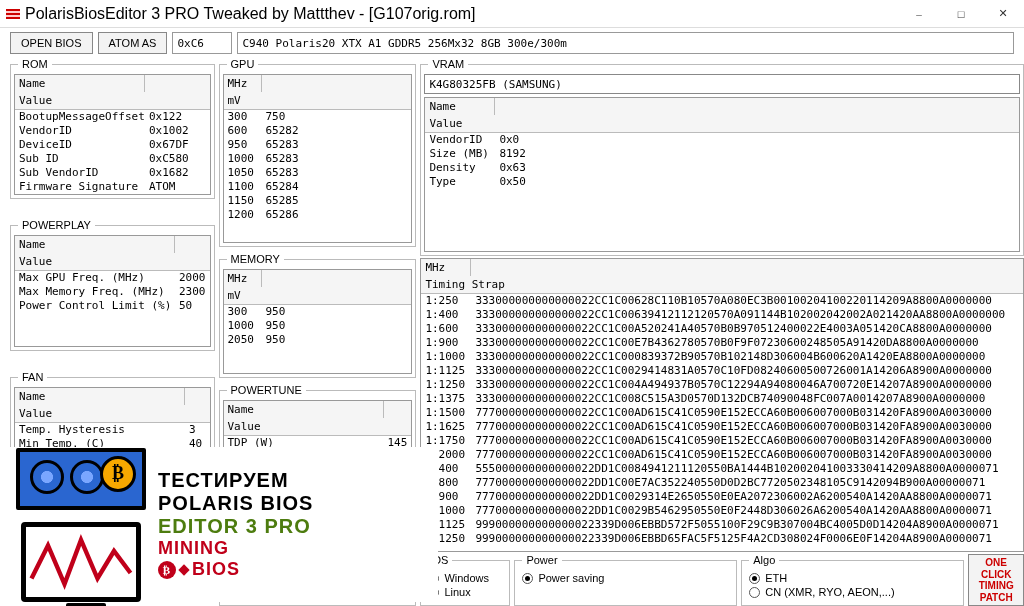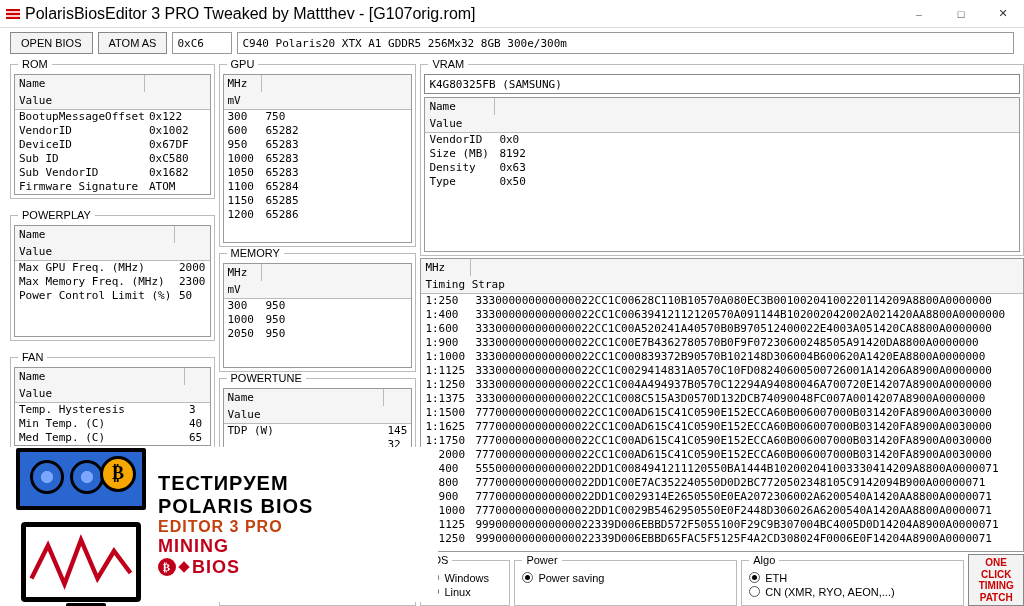--- a/index.html
+++ b/index.html
@@ -8,22 +8,22 @@
   .titlebar .icon { width: 14px; height: 10px; background: repeating-linear-gradient(0deg,#c00 0 2px,#fcc 2px 4px); margin-right: 5px; }
   .titlebar .title { flex: 1; font-size: 16px; }
   .winbtns { display: flex; }
   .winbtn { width: 42px; height: 28px; display: flex; align-items: center; justify-content: center; font-size: 11px; font-family: "Segoe UI Symbol"; color: #333; }
   .toolbar { height: 30px; display: flex; align-items: center; gap: 5px; padding: 3px 10px; }
   .btn { height: 22px; padding: 0 10px; border: 1px solid #888; background: #f3f3f3; font-size: 11px; display: inline-flex; align-items: center; }
   .hexbox { width: 60px; height: 22px; border: 1px solid #999; background: #fff; font-family: Consolas, monospace; font-size: 11px; padding: 2px 4px; display: inline-flex; align-items: center; }
   .descbox { flex: 1; height: 22px; border: 1px solid #999; background: #fff; font-family: Consolas, monospace; font-size: 11px; padding: 2px 4px; display: inline-flex; align-items: center; overflow: hidden; white-space: nowrap; }
 
   .cols { display: flex; gap: 4px; padding: 0 10px; height: calc(100% - 58px); }
-  .col-left { width: 225px; display: flex; flex-direction: column; gap: 10px; }
-  .col-mid  { width: 210px; display: flex; flex-direction: column; gap: 0; }
+  .col-left { width: 225px; display: flex; flex-direction: column; gap: 20px; }
+  .col-mid  { width: 210px; display: flex; flex-direction: column; gap: 6px; }
   .col-right{ flex: 1; display: flex; flex-direction: column; gap: 2px; position: relative; }
 
   fieldset.group { border: 1px solid #bbb; padding: 4px 3px 3px 3px; position: relative; }
   fieldset.group > legend { font-size: 11px; padding: 0 4px; margin-left: 4px; }
 
   .tbl { border: 1px solid #999; width: 100%; background: #fff; font-family: Consolas, monospace; font-size: 11px; }
   .tbl .hdr { display: flex; background: #f5f5f5; border-bottom: 1px solid #bbb; flex-direction: column; }
   .tbl .hdr > div { padding: 2px 4px; border-right: 1px solid #bbb; }
   .tbl .hdr > div:last-child { border-right: none; }
   .tbl .rows { max-height: var(--mh, none); overflow: hidden; }
@@ -39,40 +39,40 @@
   .vr  .c1 { width: 70px; } .vr .c2 { flex: 1; }
   .ts  .c1 { width: 50px; } .ts .c2 { flex: 1; overflow: hidden; }
 
   .vram-select { width: 100%; height: 20px; border: 1px solid #888; background: #fff; font-family: Consolas, monospace; font-size: 11px; padding: 0 4px; display: flex; align-items: center; justify-content: space-between; }
 
   .timing-wrap { flex: 1; border: 1px solid #999; position: relative; overflow: hidden; min-height: 0; }
   .ts .rows { padding-right: 14px; }
 
   .bottom-row { display: flex; gap: 4px; }
   .radio-group { display: flex; flex-direction: column; gap: 2px; padding: 2px 4px; }
-  .radio { display: flex; align-items: flex-start; gap: 5px; font-size: 11px; font-family: "Segoe UI", sans-serif; }
+  .radio { display: flex; align-items: center; gap: 5px; font-size: 11px; font-family: "Segoe UI", sans-serif; }
   .radio .dot { width: 11px; height: 11px; border: 1px solid #555; border-radius: 50%; display: inline-flex; align-items: center; justify-content: center; }
   .radio .dot::after { content: ""; width: 5px; height: 5px; background: #000; border-radius: 50%; display: none; }
   .radio.sel .dot::after { display: block; }
 
   .patch-btn { width: 56px; border: 1px solid #888; background: #f3f3f3; color: #c00; font-weight: bold; font-size: 10px; text-align: center; display: flex; align-items: center; justify-content: center; line-height: 1.15; padding: 2px; }
 
   
   .overlay { position: absolute; left: 8px; bottom: 4px; width: 430px; height: 155px; background: #fff; display: flex; align-items: center; gap: 12px; padding: 6px 8px; z-index: 20; }
   .gpu-card { width: 130px; height: 62px; background: #2a66d0; border: 4px solid #000; position: relative; border-radius: 2px; }
   .fan-circ { position: absolute; top: 8px; width: 34px; height: 34px; border: 3px solid #000; border-radius: 50%; background: radial-gradient(circle,#7aa6ff 30%,#2a66d0 31%); }
   .fan1 { left: 10px; } .fan2 { left: 50px; }
   .coin { position: absolute; right: 6px; top: 4px; width: 36px; height: 36px; background: #f7a800; border: 3px solid #000; border-radius: 50%; display: flex; align-items: center; justify-content: center; font-weight: bold; color: #000; font-size: 18px; font-family: serif; }
   .monitor { width: 120px; height: 80px; border: 5px solid #000; border-radius: 4px; position: relative; background: #fff; }
   .monitor::after { content: ""; position: absolute; bottom: -16px; left: 40px; width: 40px; height: 10px; background: #000; border-radius: 2px; }
   .monitor svg { width: 100%; height: 100%; }
   .overlay-text { display: flex; flex-direction: column; align-items: flex-start; font-weight: bold; font-family: "Arial Black","Segoe UI",sans-serif; }
   .ot1 { font-size: 20px; letter-spacing: 1px; }
   .ot2 { font-size: 20px; letter-spacing: 1px; }
-  .ot3 { font-size: 16px; letter-spacing: 1px; color: #c2410c; }
+  .ot3 { font-size: 20px; letter-spacing: 1px; color: #4d7c0f; }
   .ot4 { font-size: 18px; color: #c0001a; letter-spacing: 1px; font-weight: 900; display: flex; align-items: center; gap: 4px; }
   .diamond { width: 8px; height: 8px; background: #c0001a; transform: rotate(45deg); display: inline-block; }
   .rcoin { width: 18px; height: 18px; border-radius: 50%; background: #c0001a; color: #fff; display: inline-flex; align-items: center; justify-content: center; font-size: 11px; font-family: serif; }
 
 </style>
 </head>
 <body>
 
 <div class="titlebar">
   <span class="icon"></span>

